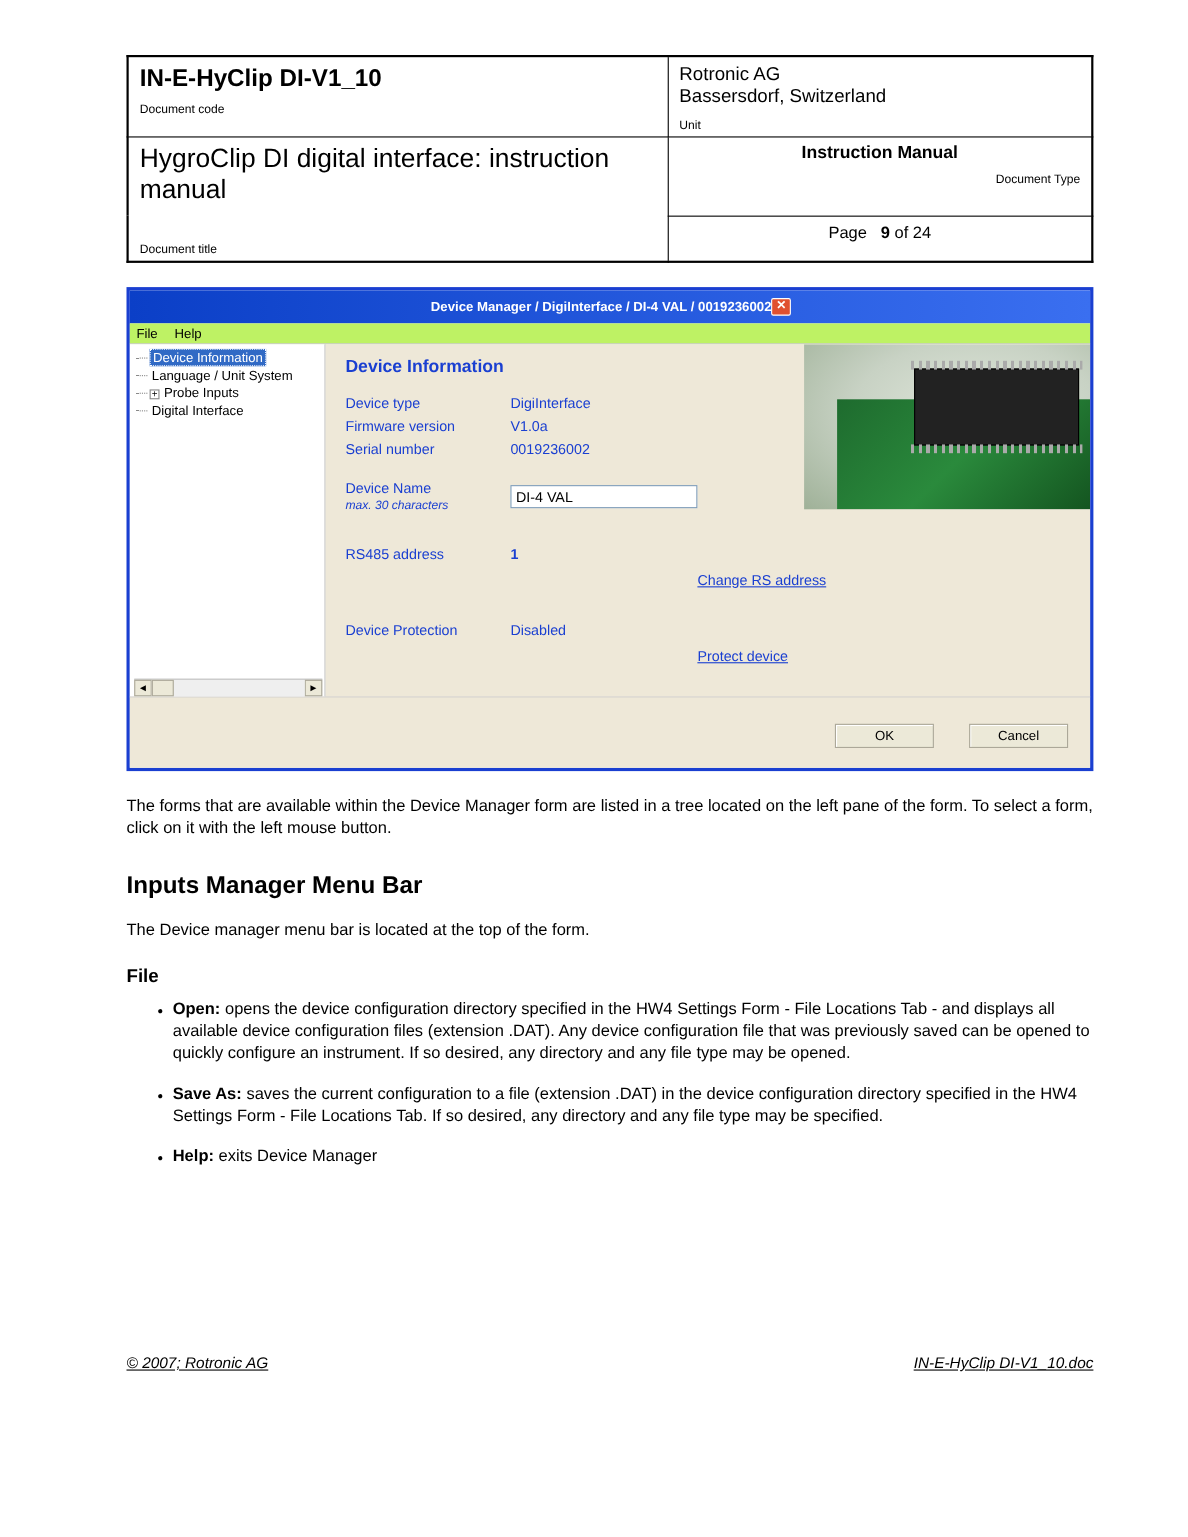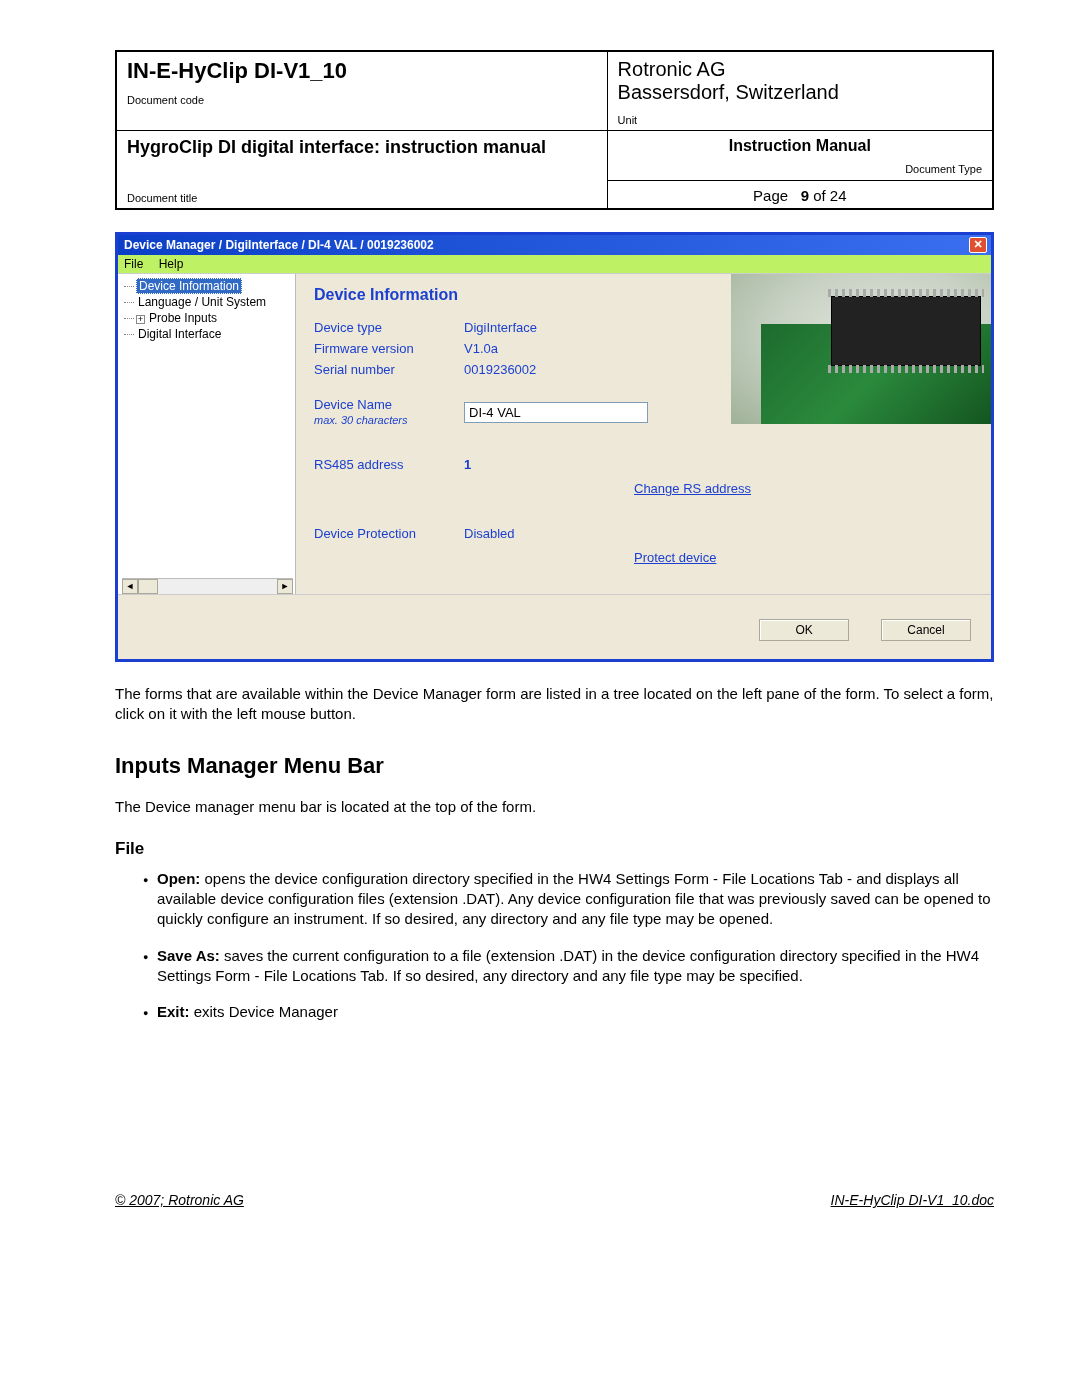--- a/index.html
+++ b/index.html
@@ -21,44 +21,44 @@
     border-collapse: collapse;
     width: 100%;
   }
   .hdr td {
     border: 1px solid #000;
     padding: 6px 10px 4px 10px;
     vertical-align: top;
   }
   .hdr .title-cell { width: 56%; }
   .hdr .big { font-size: 22px; font-weight: bold; }
-  .hdr .mid { font-size: 18px; font-weight: bold; }
+  .hdr .mid { font-size: 24px; font-weight: normal; }
   .hdr .small { font-size: 11px; padding-top: 10px; }
-  .hdr .company { font-size: 20px; }
+  .hdr .company { font-size: 17px; }
   .hdr .right-mid { text-align: center; font-size: 16px; font-weight: bold; }
   .hdr .doctype { font-size: 11px; text-align: right; font-weight: normal; padding-top: 8px; display:block;}
   .hdr .page-cell { text-align: center; font-size: 15px; }
   .hdr .page-cell b { font-weight: bold; }
 
   
   .scrwrap {
     margin-top: 22px;
     border: 3px solid #1a3fd1;
     width: 100%;
   }
   .titlebar {
     background: linear-gradient(to right, #0b3fc7, #3a6ff0);
     color: #fff;
     font-family: Tahoma, Arial, sans-serif;
     font-size: 12px;
     font-weight: bold;
-    height: 20px;
+    height: 30px;
     display: flex;
     align-items: center;
-    justify-content: space-between;
+    justify-content: center;
     padding: 0 4px 0 6px;
   }
   .closebtn {
     width: 18px; height: 16px;
     background: #e05030;
     border: 1px solid #fff;
     color: #fff;
     text-align: center;
     font-size: 11px;
     line-height: 13px;
@@ -180,21 +180,21 @@
     margin-bottom: 6px;
     align-items: center;
     position: relative;
     z-index: 2;
   }
   .info-row .lbl { width: 150px; }
   .info-row .lbl .sub { font-size: 11px; font-style: italic; color: #1a3fd1; }
   .info-row .val { width: 170px; }
   .info-row .link { color: #1a3fd1; text-decoration: underline; cursor: default; margin-top: 48px; }
   .info-row input {
-    width: 184px;
+    width: 170px;
     font-family: Tahoma, Arial, sans-serif;
     font-size: 13px;
     border: 1px solid #7f9db9;
     padding: 2px 4px;
     background: #fff;
     color: #000;
   }
   .info-row .bold { font-weight: bold; }
   .gap { height: 14px; }
 
@@ -385,21 +385,21 @@
   <h3 class="sub">File</h3>
 
   <ul class="bullets">
     <li>
       <b>Open:</b><span> opens the device configuration directory specified in the HW4 Settings Form - File Locations Tab - and displays all available device configuration files (extension .DAT). Any device configuration file that was previously saved can be opened to quickly configure an instrument. If so desired, any directory and any file type may be opened.</span>
     </li>
     <li>
       <b>Save As:</b><span> saves the current configuration to a file (extension .DAT) in the device configuration directory specified in the HW4 Settings Form - File Locations Tab. If so desired, any directory and any file type may be specified.</span>
     </li>
     <li>
-      <b>Exit:</b><span> exits Device Manager</span>
+      <b>Help:</b><span> exits Device Manager</span>
     </li>
   </ul>
 
   <div class="footer">
     <span>© 2007; Rotronic AG</span>
     <span>IN-E-HyClip DI-V1_10.doc</span>
   </div>
 
 </div>
 

